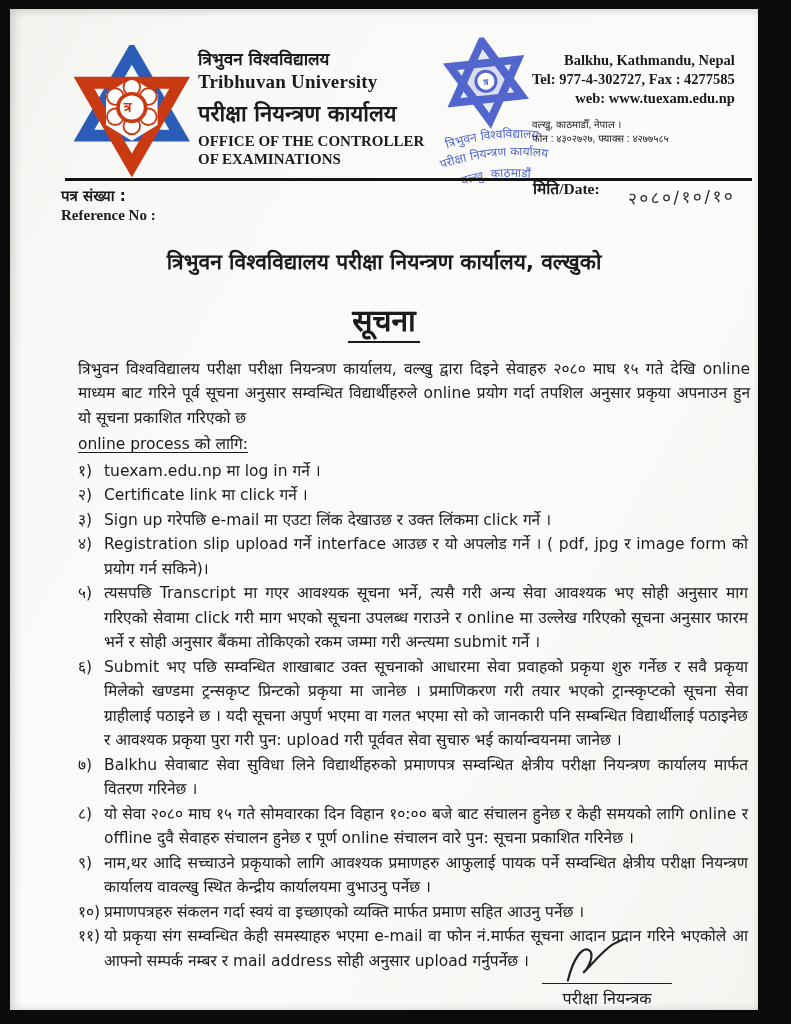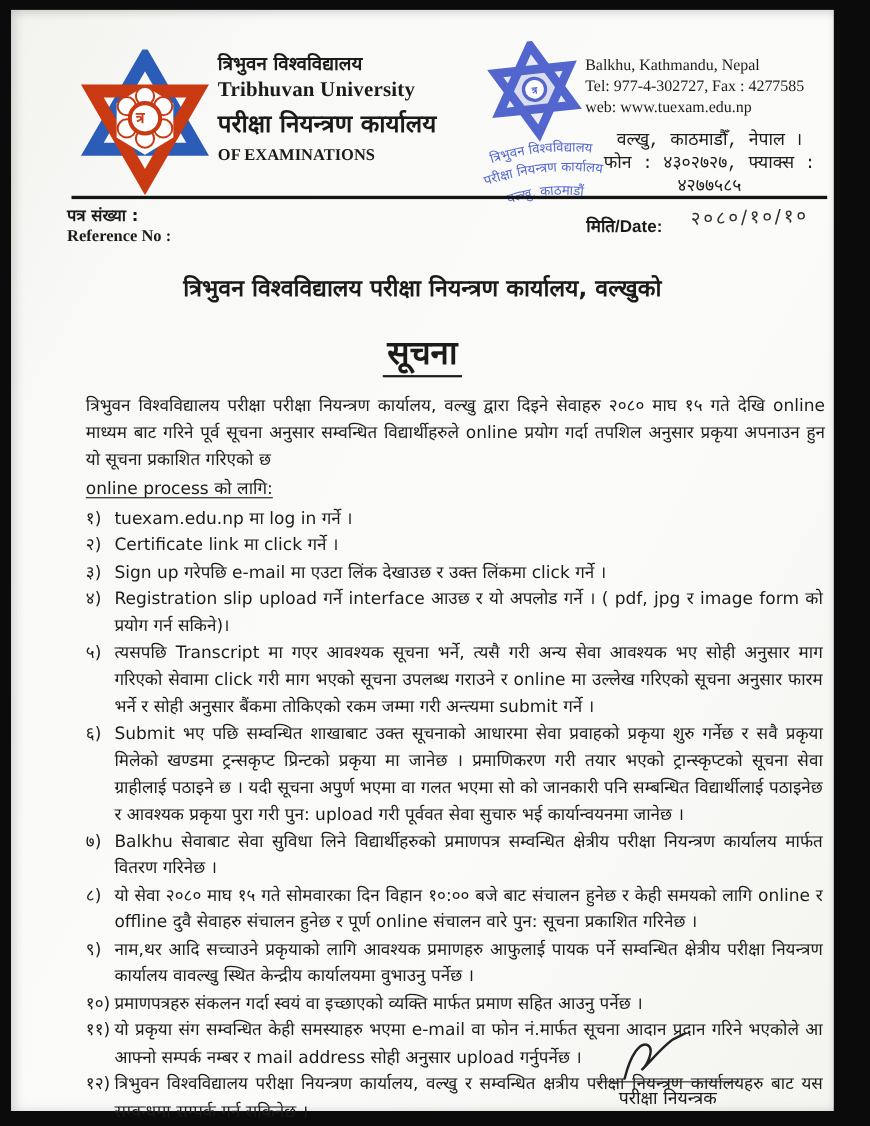--- a/index.html
+++ b/index.html
@@ -12,34 +12,34 @@
 
   
   .header { position:relative; height:168px; }
   .logo { position:absolute; left:62px; top:36px; width:120px; height:132px; }
   .head-main { position:absolute; left:188px; top:40px; line-height:1.2; }
   .uni-np { font-size:17px; font-weight:bold; font-family:"DejaVu Sans", sans-serif; }
   .uni-en { font-size:19px; font-weight:bold; letter-spacing:.2px; margin-top:2px; }
   .office-np { font-size:22px; font-weight:bold; font-family:"DejaVu Sans", sans-serif; margin-top:7px; }
   .office-en { font-size:15px; font-weight:bold; margin-top:4px; line-height:1.25; }
   .head-right { position:absolute; left:522px; top:42px; line-height:1.3; }
-  .hr-en { font-size:14.5px; font-weight:normal; }
-  .hr-np { font-size:16px; font-family:Liberation Mono, monospace; margin-top:1px;text-align:center; }
+  .hr-en { font-size:14.5px; font-weight:bold;text-align:right; }
+  .hr-np { font-size:10px; font-family:Liberation Sans, sans-serif; margin-top:1px; }
   .hr-gap { height:9px; }
   .stamp { position:absolute; left:404px; top:28px; width:152px; height:166px;
     transform:rotate(-6deg); opacity:.88; }
   .head-rule { position:absolute; left:55px; right:6px; top:169px; border-top:3px solid #141414; }
 
   
   .refrow { position:relative; height:52px; }
   .ref-left { position:absolute; left:51px; top:8px; }
   .ref-np { font-size:15px; font-weight:bold; font-family:"DejaVu Sans", sans-serif; }
   .ref-en { font-size:15px; font-weight:bold; margin-top:2px; }
-  .date-label { position:absolute; left:523px; top:17px; font-size:15.5px; font-weight:bold;
-    font-family:Liberation Sans, sans-serif; }
+  .date-label { position:absolute; left:523px; top:0; font-size:15.5px; font-weight:bold;
+    font-family:Liberation Serif, serif; }
   .date-value { position:absolute; left:618px; top:8px; font-size:17px; color:#2e2e2e;
     letter-spacing:2.5px; transform:rotate(-1.5deg);
     font-family:"DejaVu Sans", sans-serif; }
 
   
   .title-block { text-align:center; margin-top:18px; font-family:"DejaVu Sans", sans-serif; }
   .title-1 { font-size:21px; font-weight:bold;margin-top:12px; }
   .title-2 { display:inline-block; font-size:30px; font-weight:bold; margin-top:24px;
     border-bottom:2.5px solid #1b1b1b; padding:0 4px 1px; }
 
@@ -89,20 +89,21 @@
 
         <circle cx="60" cy="62" r="15" fill="#ffffff" stroke="#c93a12" stroke-width="4" transform="scale(0.92) translate(5,6)"></circle>
         <text x="55.5" y="63" text-anchor="middle" dominant-baseline="middle" font-size="14" font-family="DejaVu Sans, sans-serif" font-weight="bold" fill="#c93a12">त्र</text>
       </svg>
 
       <div class="head-main">
         <div class="uni-np">त्रिभुवन विश्वविद्यालय</div>
         <div class="uni-en">Tribhuvan University</div>
         <div class="office-np">परीक्षा नियन्त्रण कार्यालय</div>
         <div class="office-en">
+          <div>OFFICE OF THE CONTROLLER</div>
           <div>OF EXAMINATIONS</div>
         </div>
       </div>
 
       <svg class="stamp" viewBox="0 0 152 166">
         <g stroke="#3b52c9" fill="none">
           <polygon points="76,4 110,62 42,62" stroke-width="8" fill="rgba(59,82,201,.10)"></polygon>
           <polygon points="76,84 42,26 110,26" stroke-width="8" fill="rgba(59,82,201,.10)"></polygon>
           <circle cx="76" cy="44" r="10" stroke-width="3" fill="#ffffff"></circle>
         </g>
@@ -187,24 +188,20 @@
             <span class="txt">नाम,थर आदि सच्चाउने प्रकृयाको लागि आवश्यक प्रमाणहरु आफुलाई पायक पर्ने सम्वन्धित क्षेत्रीय परीक्षा नियन्त्रण कार्यालय वावल्खु स्थित केन्द्रीय कार्यालयमा वुभाउनु पर्नेछ ।</span>
           </div>
         <div class="item">
             <span class="num">१०)</span>
             <span class="txt">प्रमाणपत्रहरु संकलन गर्दा स्वयं वा इच्छाएको व्यक्ति मार्फत प्रमाण सहित आउनु पर्नेछ ।</span>
           </div>
         <div class="item">
             <span class="num">११)</span>
             <span class="txt">यो प्रकृया संग सम्वन्धित केही समस्याहरु भएमा e-mail वा फोन नं.मार्फत सूचना आदान प्रदान गरिने भएकोले आ आफ्नो सम्पर्क नम्बर र mail address सोही अनुसार upload गर्नुपर्नेछ ।</span>
           </div>
-        <div class="item">
-            <span class="num">१२)</span>
-            <span class="txt">त्रिभुवन विश्वविद्यालय परीक्षा नियन्त्रण कार्यालय, वल्खु र सम्वन्धित क्षत्रीय परीक्षा नियन्त्रण कार्यालयहरु बाट यस सम्वन्धमा सम्पर्क गर्न सकिनेछ ।</span>
-          </div>
       </div>
     </div>
 
     <div class="sig-block">
       <div class="sig-mark">
         <svg width="80" height="44" viewBox="0 0 80 44">
           <path d="M6,38 C14,16 24,6 30,10 C36,14 28,28 22,32 C30,26 44,12 54,7 L70,1" fill="none" stroke="#222" stroke-width="2.2" stroke-linecap="round" transform="rotate(-6 40 22)"></path>
         </svg>
       </div>
       <div class="sig-line"></div>

